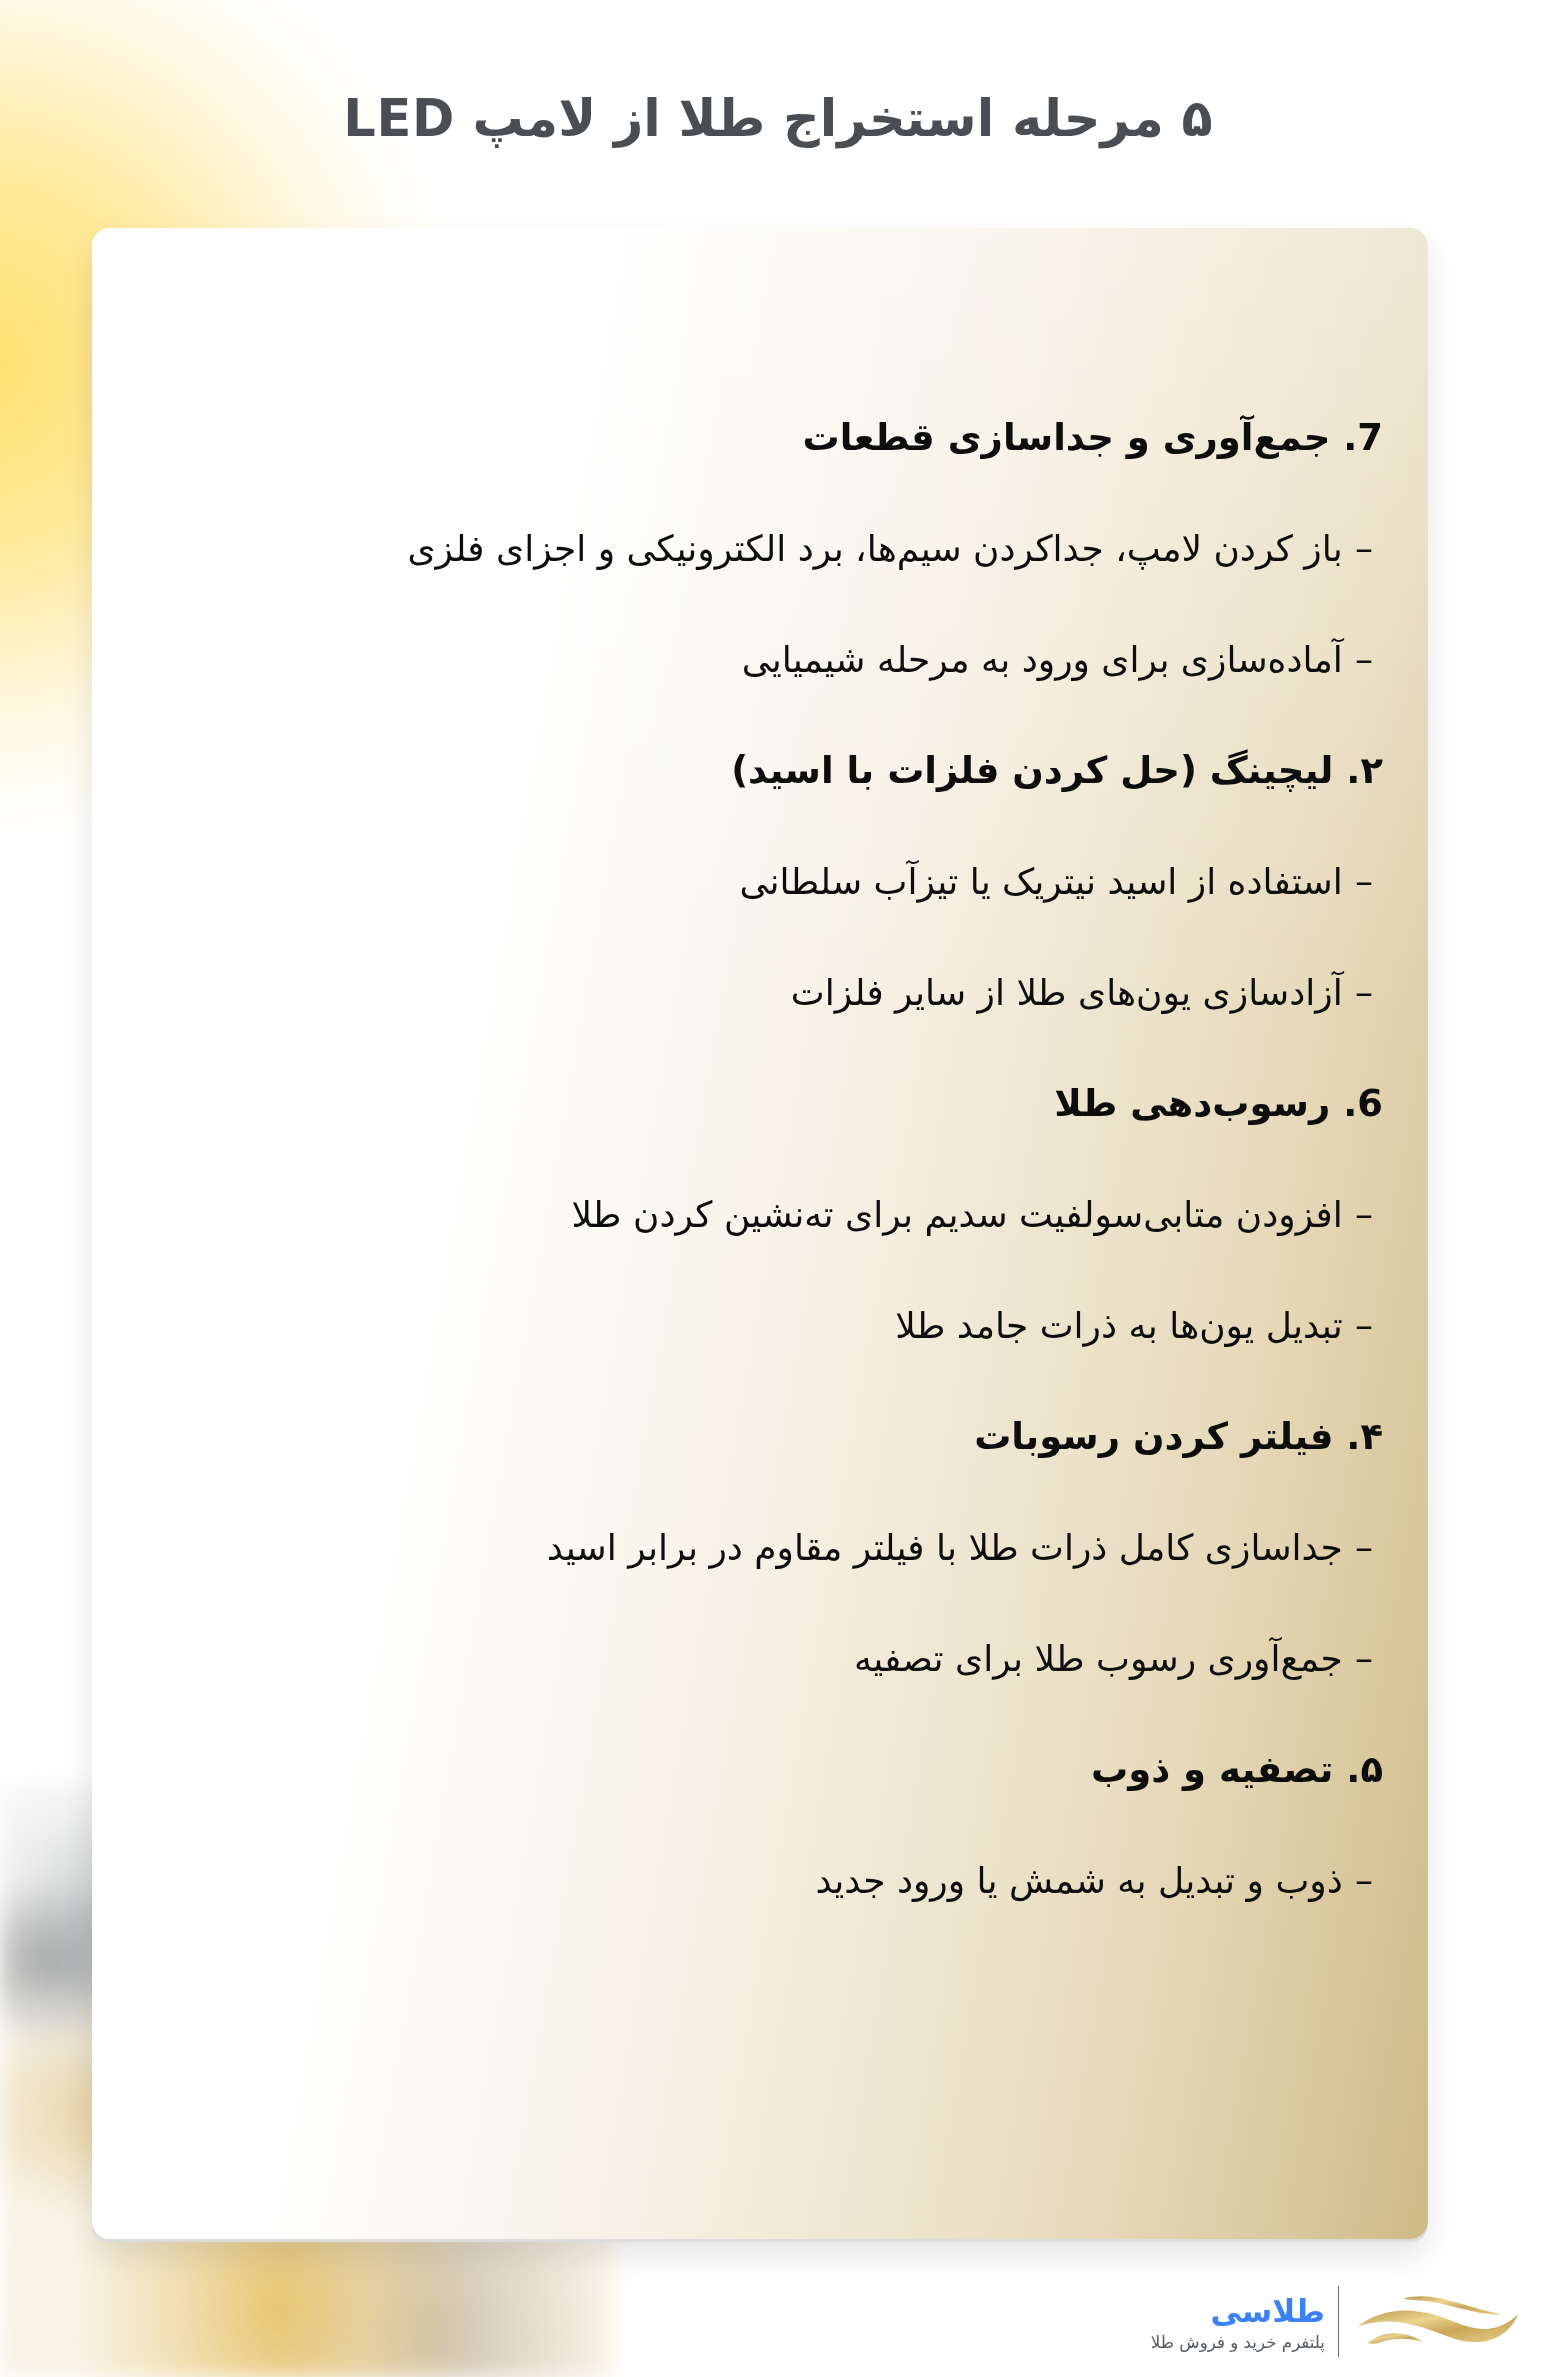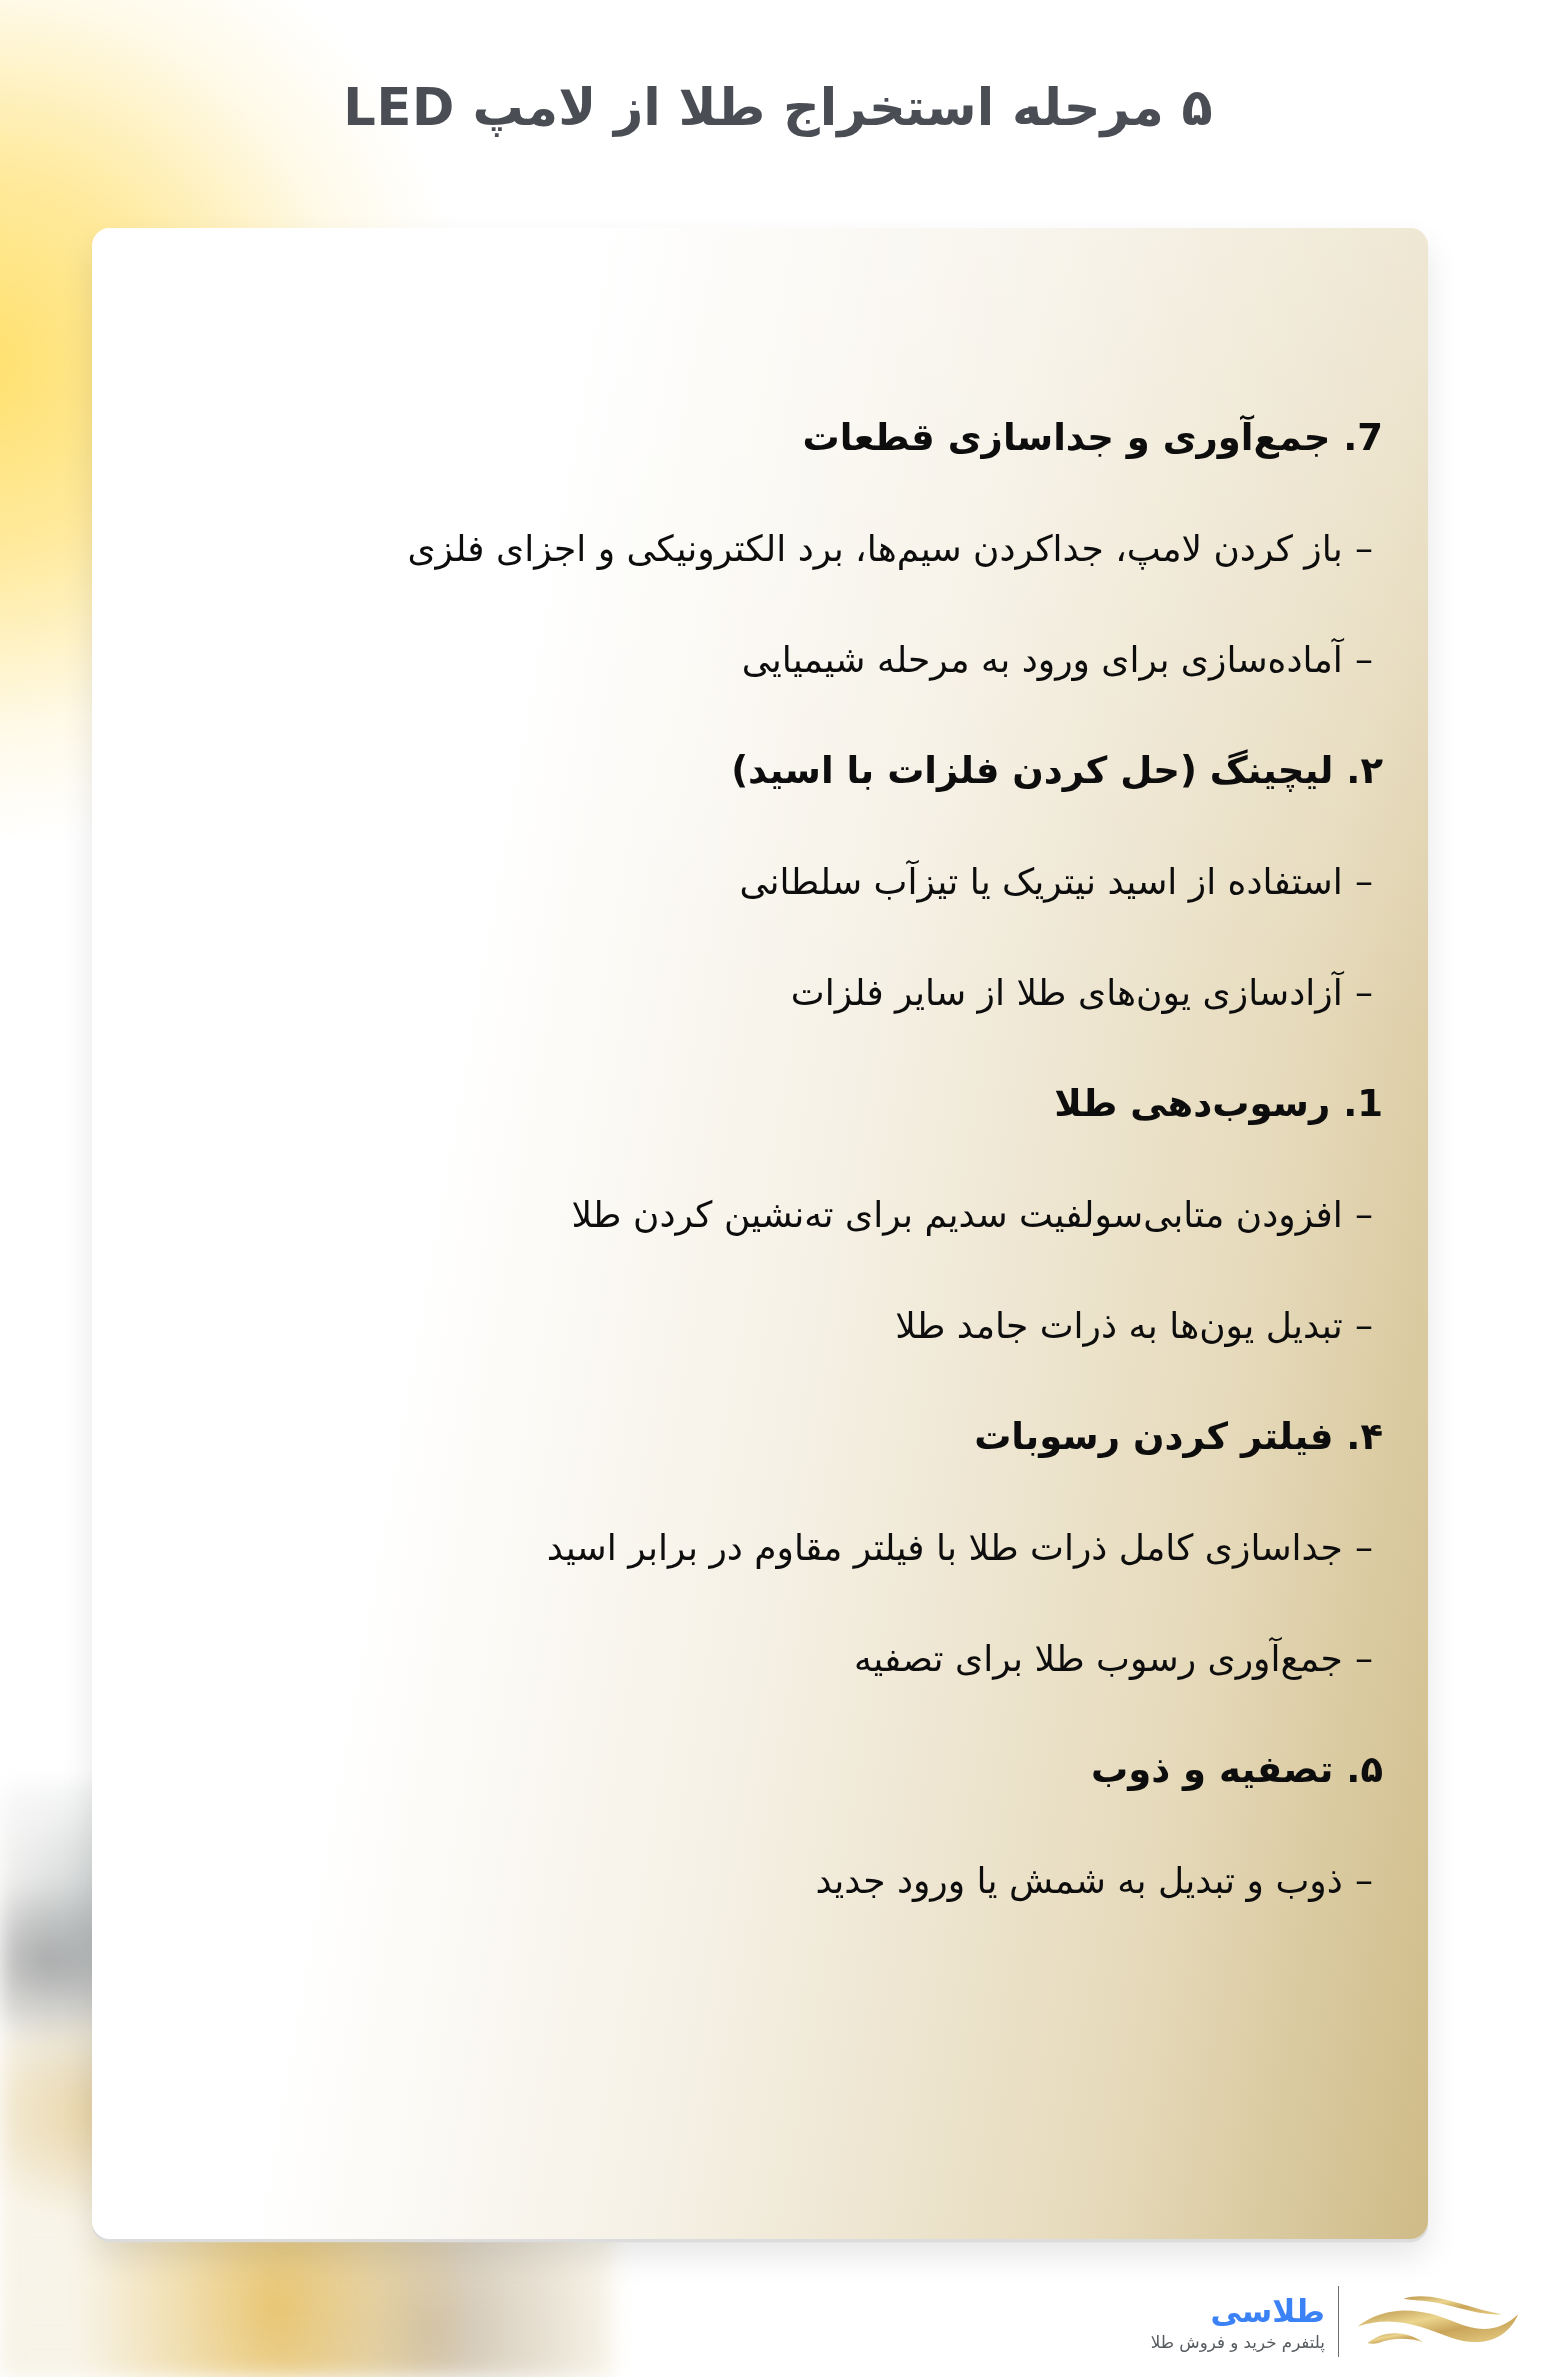--- a/index.html
+++ b/index.html
@@ -17,21 +17,21 @@
       radial-gradient(ellipse at 20% 22%, rgba(150,160,165,0.55) 0%, rgba(200,205,205,0.25) 18%, rgba(255,255,255,0) 30%),
       radial-gradient(ellipse at 8% 30%, rgba(90,90,95,0.55) 0%, rgba(255,255,255,0) 14%),
       radial-gradient(ellipse at 45% 88%, rgba(230,190,95,0.85) 0%, rgba(235,205,130,0.55) 20%, rgba(255,255,255,0) 42%),
       radial-gradient(ellipse at 20% 55%, rgba(215,180,100,0.6) 0%, rgba(255,255,255,0) 25%),
       radial-gradient(ellipse at 70% 92%, rgba(160,140,115,0.5) 0%, rgba(255,255,255,0) 30%),
       linear-gradient(180deg, rgba(255,255,255,0) 0%, rgba(245,238,220,0.6) 60%, rgba(245,240,225,0.8) 100%);
     filter: blur(10px);
   }
 
   .page-title {
-    position:absolute; left:0; top:78px; width:1556px; text-align:center;
+    position:absolute; left:0; top:89px; width:1556px; text-align:center;
     font-size:51px; font-weight:bold; color:#4a4e54; direction:rtl;
     font-family:"DejaVu Sans", sans-serif; letter-spacing:0.6px;
   }
 
   .card {
     position:absolute; left:92px; top:228px; width:1336px; height:2011px;
     border-radius:18px;
     background: linear-gradient(100deg, #ffffff 0%, #ffffff 30%, #f5f0e4 55%, #e6dabb 80%, #cfbb87 100%);
     box-shadow: 0 3.3px 0 #dcdcdc, 0 16.7px 33px rgba(0,0,0,0.10);
   }
@@ -81,21 +81,21 @@
 
 <div class="steps">
   <div class="step-heading">7. جمع‌آوری و جداسازی قطعات</div>
   <div class="step-bullet"><span class="dash">–</span><span>باز کردن لامپ، جداکردن سیم‌ها، برد الکترونیکی و اجزای فلزی</span></div>
   <div class="step-bullet"><span class="dash">–</span><span>آماده‌سازی برای ورود به مرحله شیمیایی</span></div>
 
   <div class="step-heading">۲. لیچینگ (حل کردن فلزات با اسید)</div>
   <div class="step-bullet"><span class="dash">–</span><span>استفاده از اسید نیتریک یا تیزآب سلطانی</span></div>
   <div class="step-bullet"><span class="dash">–</span><span>آزادسازی یون‌های طلا از سایر فلزات</span></div>
 
-  <div class="step-heading">1. رسوب‌دهی طلا</div>
+  <div class="step-heading">6. رسوب‌دهی طلا</div>
   <div class="step-bullet"><span class="dash">–</span><span>افزودن متابی‌سولفیت سدیم برای ته‌نشین کردن طلا</span></div>
   <div class="step-bullet"><span class="dash">–</span><span>تبدیل یون‌ها به ذرات جامد طلا</span></div>
 
   <div class="step-heading">۴. فیلتر کردن رسوبات</div>
   <div class="step-bullet"><span class="dash">–</span><span>جداسازی کامل ذرات طلا با فیلتر مقاوم در برابر اسید</span></div>
   <div class="step-bullet"><span class="dash">–</span><span>جمع‌آوری رسوب طلا برای تصفیه</span></div>
 
   <div class="step-heading">۵. تصفیه و ذوب</div>
   <div class="step-bullet"><span class="dash">–</span><span>ذوب و تبدیل به شمش یا ورود جدید</span></div>
 </div>

